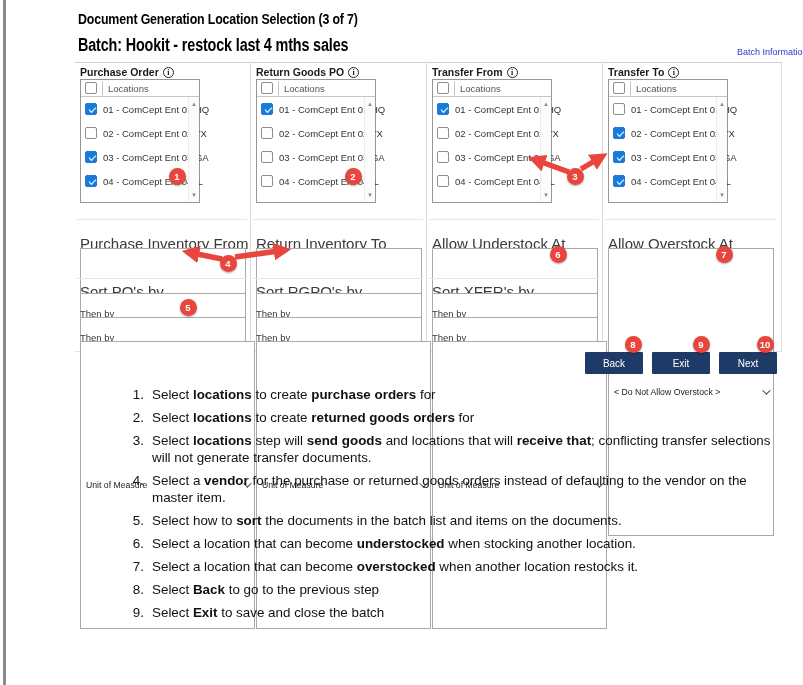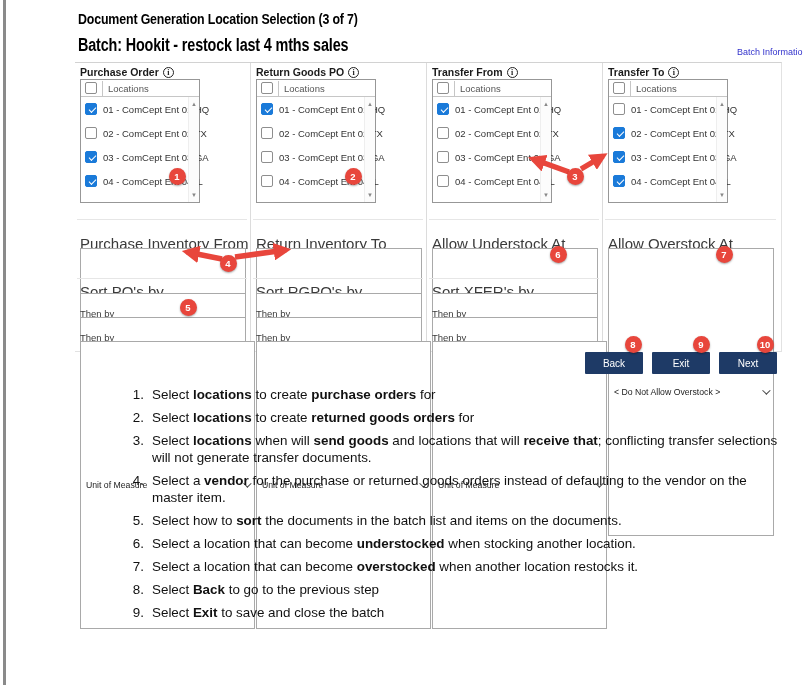--- a/index.html
+++ b/index.html
@@ -338,21 +338,21 @@
       <div class="instr">
         <span class="instr-num">1.</span>
         <span class="instr-text"><span>Select </span><b>locations</b><span> to create </span><b>purchase orders</b><span> for</span></span>
       </div>
       <div class="instr">
         <span class="instr-num">2.</span>
         <span class="instr-text"><span>Select </span><b>locations</b><span> to create </span><b>returned goods orders</b><span> for</span></span>
       </div>
       <div class="instr">
         <span class="instr-num">3.</span>
-        <span class="instr-text"><span>Select </span><b>locations</b><span> when will </span><b>send goods</b><span> and locations that will </span><b>receive that</b><span>; conflicting transfer selections will not generate transfer documents.</span></span>
+        <span class="instr-text"><span>Select </span><b>locations</b><span> step will </span><b>send goods</b><span> and locations that will </span><b>receive that</b><span>; conflicting transfer selections will not generate transfer documents.</span></span>
       </div>
       <div class="instr">
         <span class="instr-num">4.</span>
         <span class="instr-text"><span>Select a </span><b>vendor</b><span> for the purchase or returned goods orders instead of defaulting to the vendor on the master item.</span></span>
       </div>
       <div class="instr">
         <span class="instr-num">5.</span>
         <span class="instr-text"><span>Select how to </span><b>sort</b><span> the documents in the batch list and items on the documents.</span></span>
       </div>
       <div class="instr">

